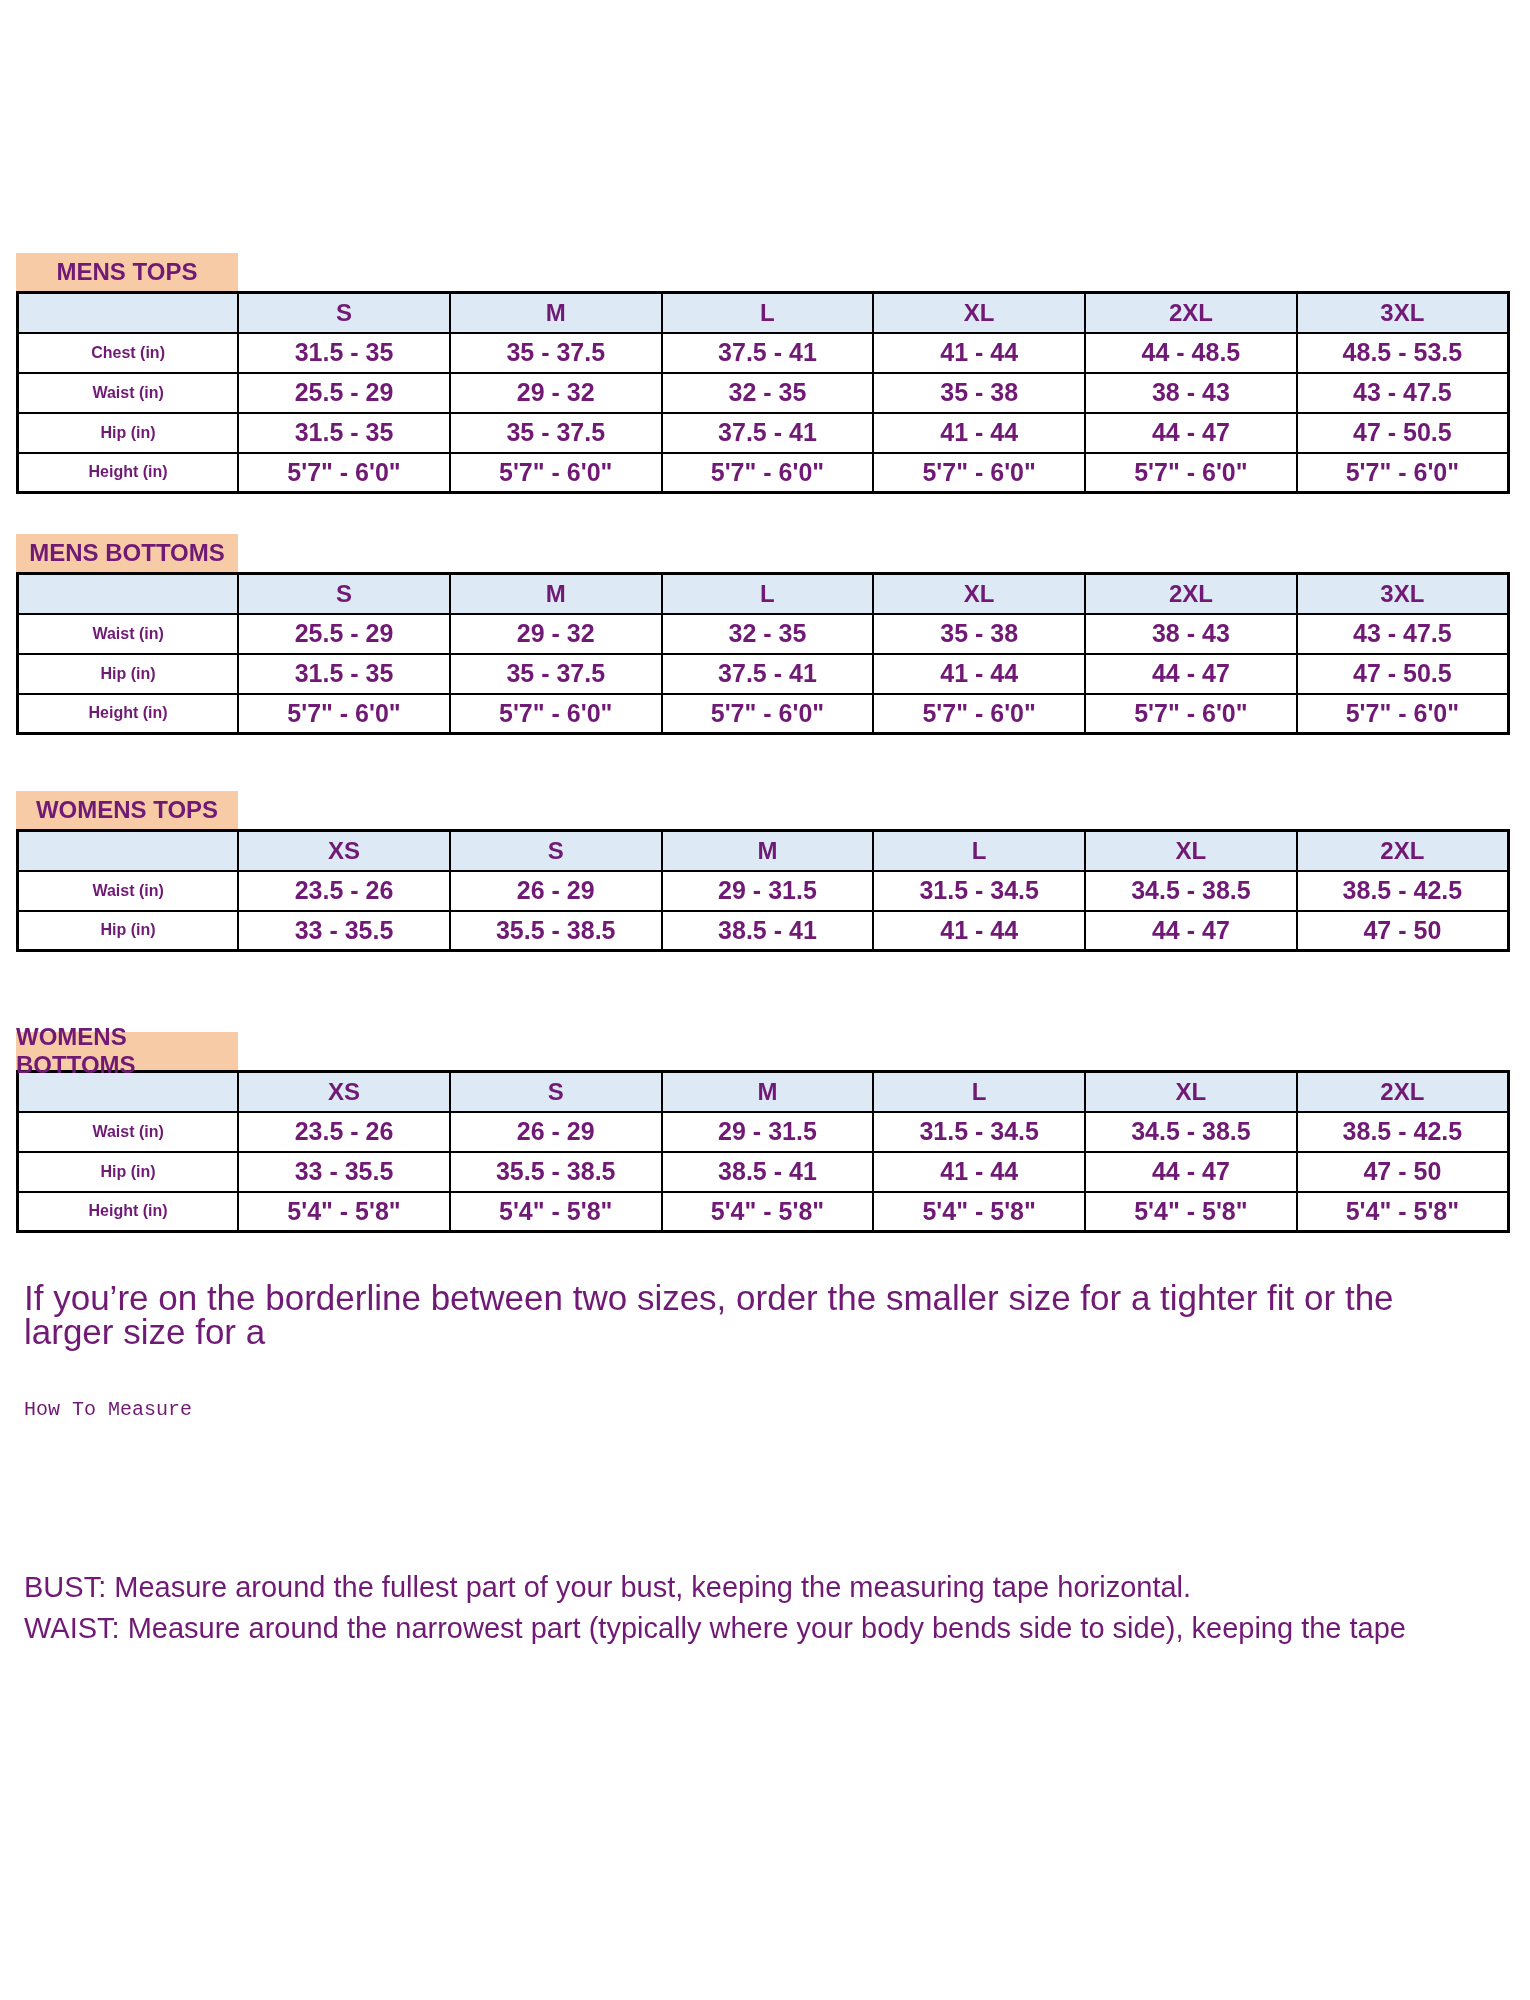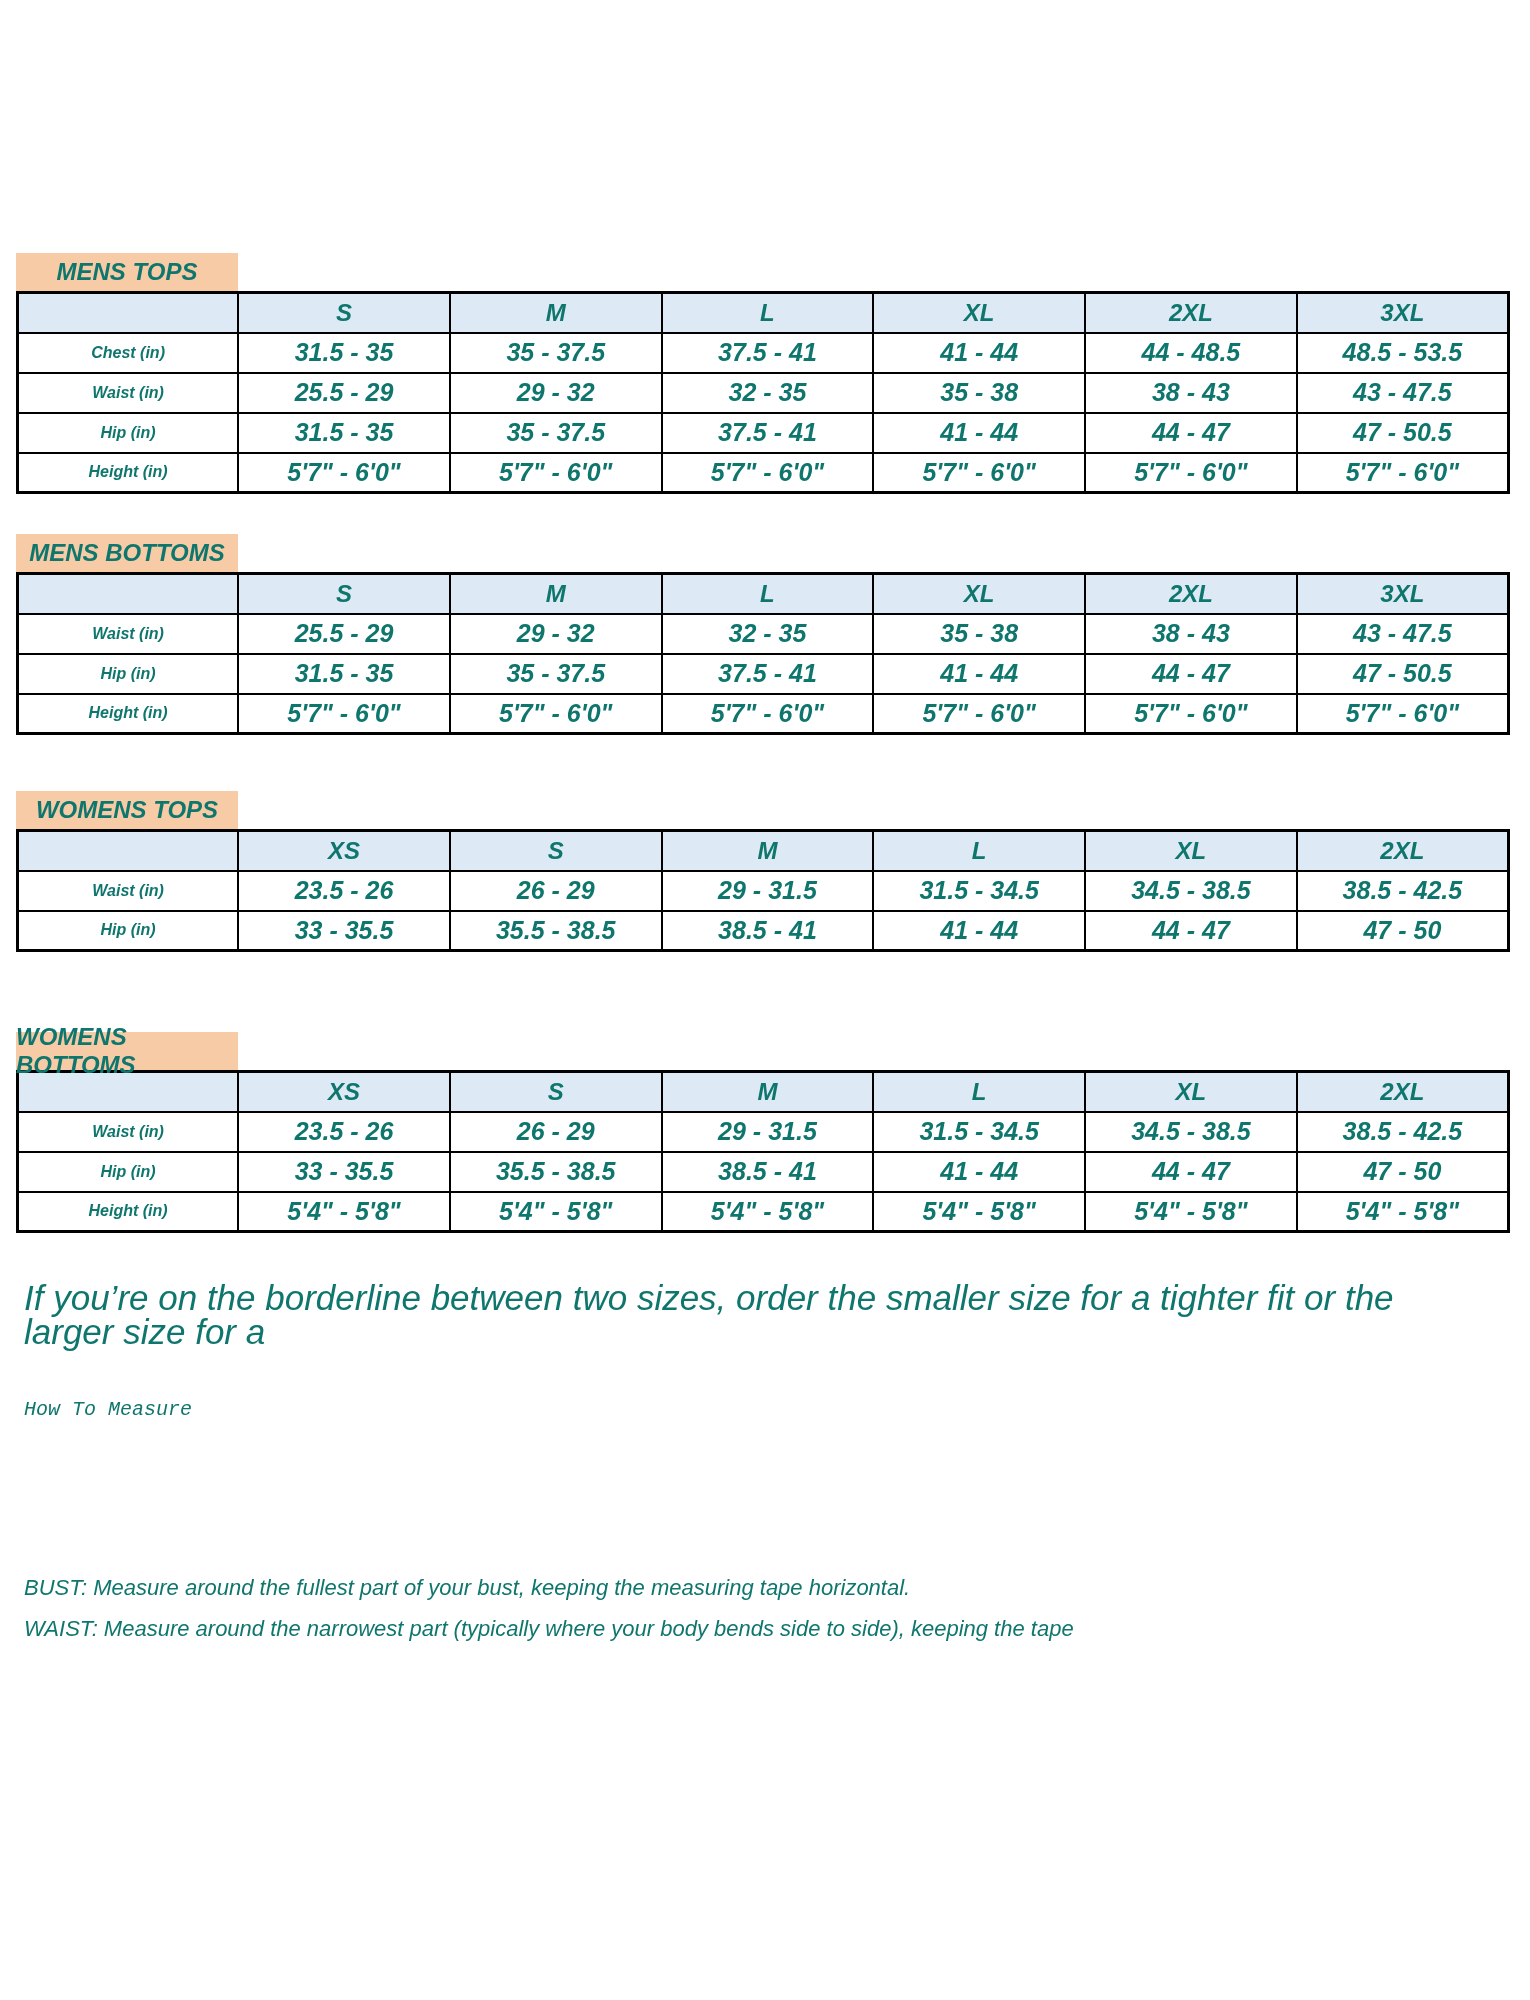--- a/index.html
+++ b/index.html
@@ -3,23 +3,22 @@
 <meta charset="utf-8">
 <style>
   * { margin: 0; padding: 0; box-sizing: border-box; }
   html, body { background: #ffffff; }
   .page {
     position: relative;
     width: 1510px;
     height: 2000px;
     background: #ffffff;
     font-family: "Liberation Sans", sans-serif;
-    color: #0f766e;
+    color: #701a75;
     overflow: hidden;
-    font-style: italic;
   }
   .size-section { margin-left: 16px; width: 1494px; }
   .sec-mens-tops      { margin-top: 253px; }
   .sec-mens-bottoms   { margin-top: 40px;  }
   .sec-womens-tops    { margin-top: 56px; }
   .sec-womens-bottoms { margin-top: 80px;  }
 
   .section-label {
     width: 222px;
     height: 38px;
@@ -63,21 +62,21 @@
   }
   .how-to-measure {
     margin: 44px 0 0 24px;
     font-family: "Liberation Mono", "DejaVu Sans Mono", monospace;
     font-size: 20px;
     line-height: 34px;
     font-weight: normal;
   }
   .instructions {
     margin: 140px 30px 0 24px;
-    font-size: 22px;
+    font-size: 29px;
     line-height: 41px;
   }
 </style>
 </head>
 <body>
 
 <div class="page">
 
   <div class="size-section sec-mens-tops">
     <div class="section-label">MENS TOPS</div>

